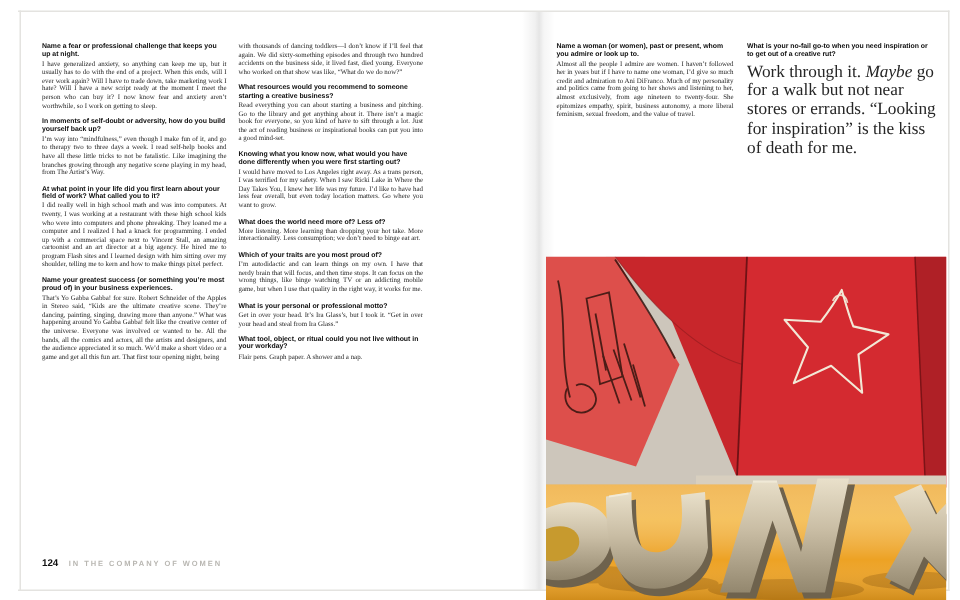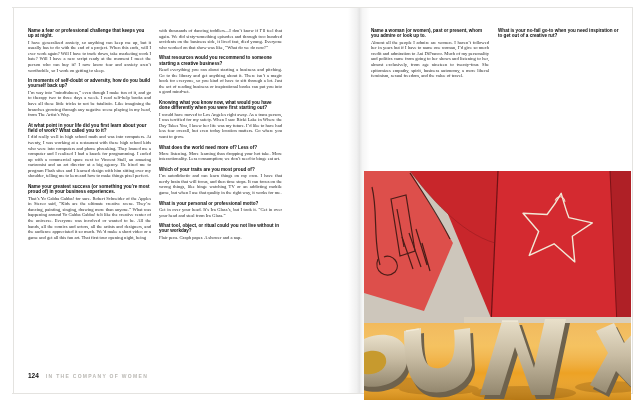--- a/index.html
+++ b/index.html
@@ -113,20 +113,21 @@
 
 <div class="col col-3">
   <div class="qa">
     <p class="q">Name a woman (or women), past or present, whom you admire or look up to.</p>
     <p class="a">Almost all the people I admire are women. I haven’t followed her in years but if I have to name one woman, I’d give so much credit and admiration to Ani DiFranco. Much of my personality and politics came from going to her shows and listening to her, almost exclusively, from age nineteen to twenty-four. She epitomizes empathy, spirit, business autonomy, a more liberal feminism, sexual freedom, and the value of travel.</p>
   </div>
 </div>
 
 <div class="quote-block">
   <p class="q">What is your no-fail go-to when you need inspiration or to get out of a creative rut?</p>
+  <p class="quote"><span>Work through it. </span><span class="it">Maybe</span><span> go for a walk but not near stores or errands. “Looking for inspiration” is the kiss of death for me.</span></p>
 </div>
 
 <div class="footer">
   <span class="pg">124</span>
   <span class="bk">IN THE COMPANY OF WOMEN</span>
 </div>
 
 <div class="photo">
   <svg width="267" height="229" viewBox="0 0 267 229" xmlns="http://www.w3.org/2000/svg">
     <defs>

